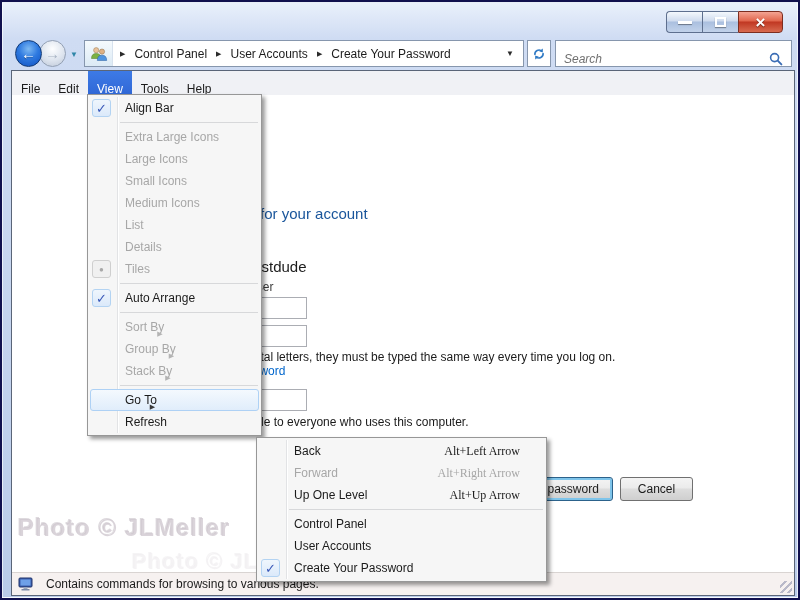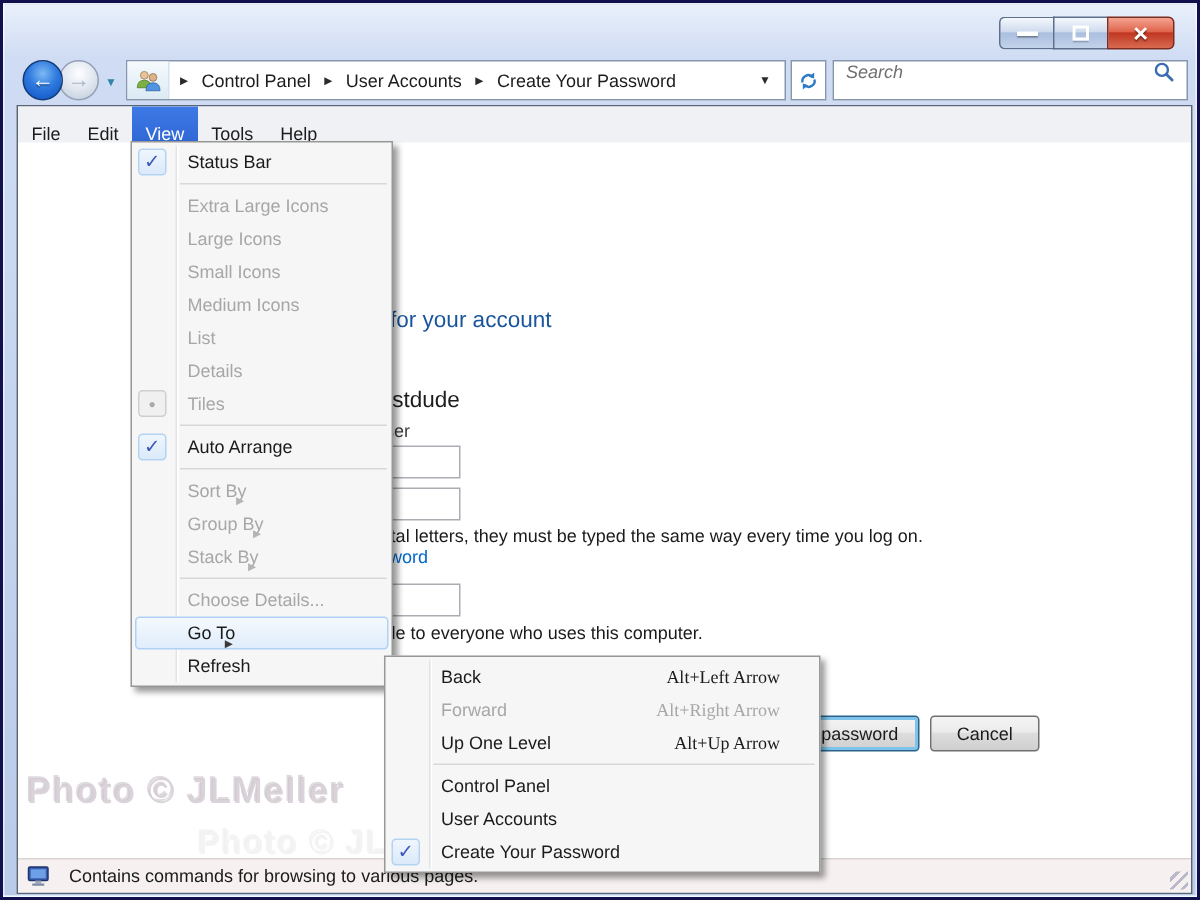--- a/index.html
+++ b/index.html
@@ -42,21 +42,21 @@
               border:1px solid #8696ad; display:flex; align-items:center; font-size:12px; color:#1c1c1c; }
   .crumb-icon-box { width:28px; height:25px; display:flex; align-items:center; justify-content:center;
               background:linear-gradient(180deg,#f5fafd,#dceaf5); border-right:1px solid #d7e2ee; }
   .crumb-sep { font-size:7px; color:#2b2b2b; padding:0 7px; }
   .crumb { padding:1px 2px; cursor:default; }
   .crumb-dd { margin-left:auto; padding:0 9px; font-size:8px; color:#2b2b2b; align-self:stretch;
               display:flex; align-items:center; }
   .refresh-btn { position:absolute; left:515px; top:1px; width:24px; height:27px; background:#fff;
               border:1px solid #8696ad; display:flex; align-items:center; justify-content:center; }
   .searchbox { position:absolute; left:543px; top:1px; width:237px; height:27px; background:#fff;
-              border:1px solid #8696ad; display:flex; align-items:flex-start; }
+              border:1px solid #8696ad; display:flex; align-items:flex-end; }
   .searchbox input { flex:1; border:0; outline:none; font-style:italic; font-size:12px;
               color:#444; padding:0 8px; font-family:"Liberation Sans",sans-serif; background:transparent;}
   .searchbox input::placeholder { color:#707070; font-style:italic; }
   .search-icon { padding:0 8px; display:flex; }
 
   
   .client { position:absolute; left:8px; top:67px; width:784px; height:526px;
             border:1px solid #5a6578; background:#fff; }
   .menubar { position:absolute; left:0; top:0; width:100%; height:36px; background:#f0f1f5;
              display:flex; align-items:stretch; font-size:12px; color:#1b1b1b; }
@@ -208,21 +208,21 @@
       <div class="btn default" style="left:482px;top:382px;width:119px;">Create password</div>
       <div class="btn" style="left:608px;top:382px;width:73px;">Cancel</div>
     </div>
 
     <div class="watermark">Photo © JLMeller</div>
     <div class="watermark ghost">Photo © JLMeller</div>
 
     <div class="menu view-menu">
       <div class="mi">
         <span class="gutter-ic chk">✓</span>
-        <span>Status Bar</span>
+        <span>Align Bar</span>
       </div>
       <div class="msep"></div>
       <div class="mi disabled">
           <span>Extra Large Icons</span>
         </div>
       <div class="mi disabled">
           <span>Large Icons</span>
         </div>
       <div class="mi disabled">
           <span>Small Icons</span>
@@ -252,23 +252,20 @@
       </div>
       <div class="mi disabled">
         <span>Group By</span>
         <span class="sub-arrow">▶</span>
       </div>
       <div class="mi disabled">
         <span>Stack By</span>
         <span class="sub-arrow">▶</span>
       </div>
       <div class="msep"></div>
-      <div class="mi disabled">
-          <span>Choose Details...</span>
-        </div>
       <div class="mi hl">
         <span>Go To</span>
         <span class="sub-arrow">▶</span>
       </div>
       <div class="mi">
           <span>Refresh</span>
         </div>
     </div>
 
     <div class="menu goto-menu">

